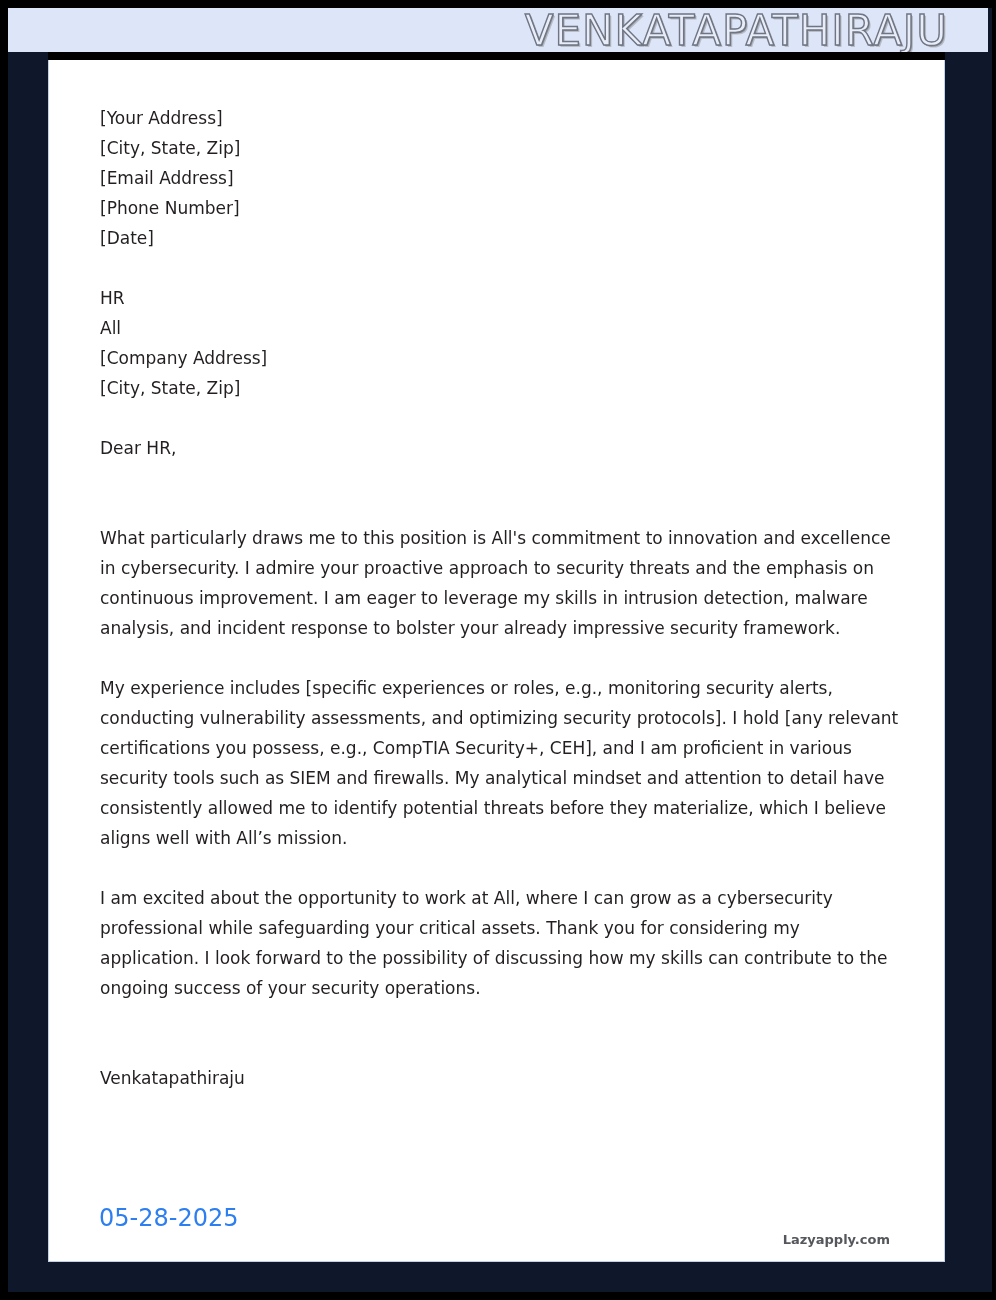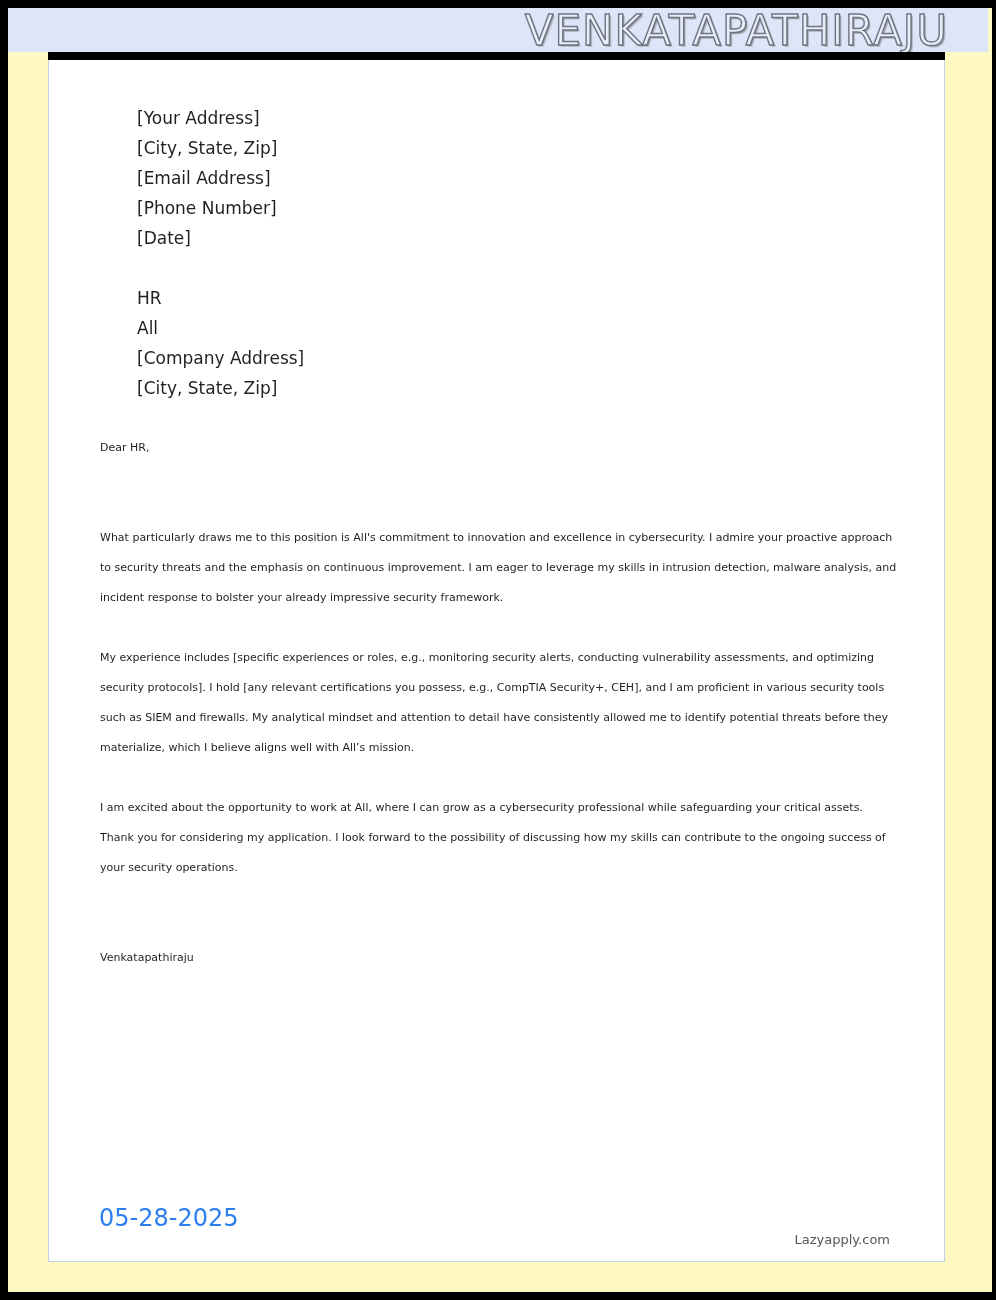--- a/index.html
+++ b/index.html
@@ -14,21 +14,21 @@
     overflow: hidden;
   }
 
   
   .page-frame {
     position: absolute;
     left: 8px;
     top: 8px;
     width: 984px;
     height: 1284px;
-    background: #fef9c3;
+    background: #0f172a;
     box-sizing: border-box;
   }
 
   
   .header-band {
     position: absolute;
     left: 0;
     top: 0;
     width: 980px;
     height: 44px;
@@ -81,41 +81,41 @@
     left: 51px;
     top: 43px;
     width: 800px;
   }
 
   .block {
     font-size: 17px;
     line-height: 30px;
     color: #231f20;
     white-space: pre-line;
-    margin-left: 37px;
   }
 
   .para {
-    font-size: 11px;
+    font-size: 17px;
     line-height: 30px;
     color: #231f20;
     margin: 0;
   }
 
   .gap-sm { height: 30px; }
   .gap-md { height: 30px; }
 
   
   .watermark {
     position: absolute;
     right: 54px;
     bottom: 14px;
     font-size: 13px;
     color: #55575c;
     white-space: nowrap;
+    font-weight: bold;
   }
 
   
   .date-stamp {
     position: absolute;
     left: 91px;
     top: 1198px;
     font-size: 24px;
     line-height: 24px;
     color: #2d7ff0;

